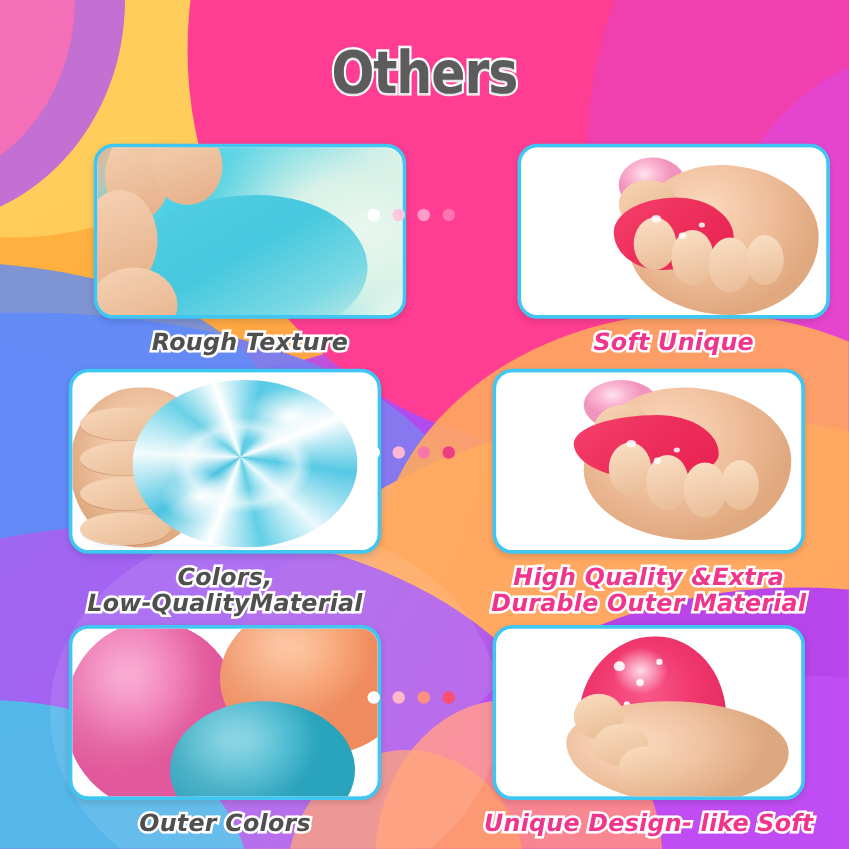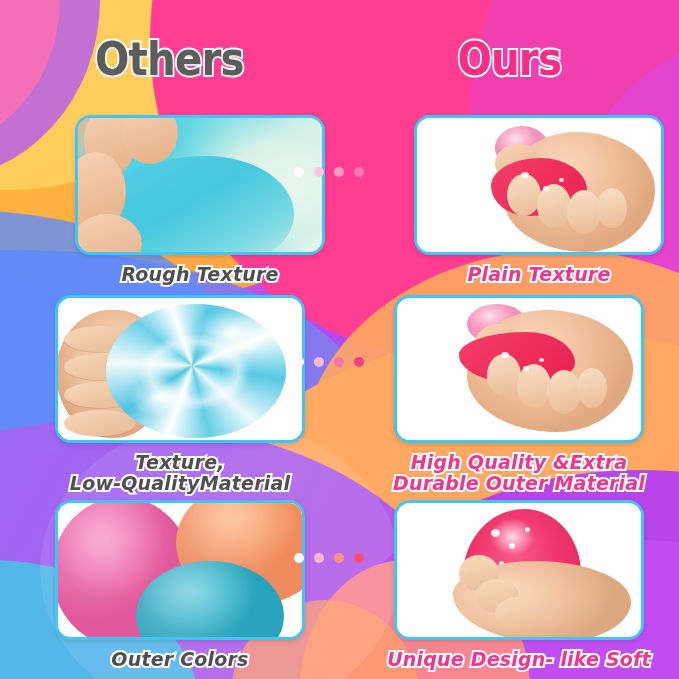--- a/index.html
+++ b/index.html
@@ -351,23 +351,20 @@
     <div class="blob b-orangewedge"></div>
     <div class="blob b-sheen"></div>
   </div>
 
   <div class="content">
 
     <div class="headers">
       <div class="hdr">
         <span class="hdr-txt hdr-others">Others</span>
       </div>
-      <div class="hdr">
-        <span class="hdr-txt hdr-ours">Ours</span>
-      </div>
     </div>
 
     <div class="row row1">
       <div class="col col-left">
         <div class="card" style="border-color: rgb(63, 198, 242); background: rgb(255, 255, 255);">
           <div class="photo ph-slime-stretch">
             <div class="lobe"></div>
             <div class="finger f1"></div>
             <div class="finger f2"></div>
             <div class="finger f3"></div>
@@ -385,21 +382,21 @@
             <div class="ooze"></div>
             <div class="knuckle k1"></div>
             <div class="knuckle k2"></div>
             <div class="knuckle k3"></div>
             <div class="knuckle k4"></div>
             <div class="glint g1"></div>
             <div class="glint g2"></div>
             <div class="glint g3"></div>
           </div>
         </div>
-        <div class="cap cap-pink">Plain Texture</div>
+        <div class="cap cap-pink">Soft Unique</div>
       </div>
     </div>
     <div class="dots d-row1">
       <span class="dot" style="background: rgb(255, 255, 255);"></span>
       <span class="dot" style="background: rgb(255, 199, 222);"></span>
       <span class="dot" style="background: rgb(255, 155, 198);"></span>
       <span class="dot" style="background: rgb(255, 116, 174);"></span>
     </div>
 
     <div class="row row2">
@@ -410,21 +407,21 @@
               <div class="fingerline fl1"></div>
               <div class="fingerline fl2"></div>
               <div class="fingerline fl3"></div>
               <div class="fingerline fl4"></div>
             </div>
             <div class="marble">
               <div class="swirl"></div>
             </div>
           </div>
         </div>
-        <div class="cap cap-gray cap-wide">Texture,
+        <div class="cap cap-gray cap-wide">Colors,
 Low-QualityMaterial</div>
       </div>
       <div class="col col-right">
         <div class="card tall" style="border-color: rgb(63, 198, 242); background: rgb(255, 255, 255);">
           <div class="photo ph-white">
             <div class="ball-top b2"></div>
             <div class="hand-fist sq2"></div>
             <div class="thumb"></div>
             <div class="ooze o2"></div>
             <div class="knuckle k1"></div>

